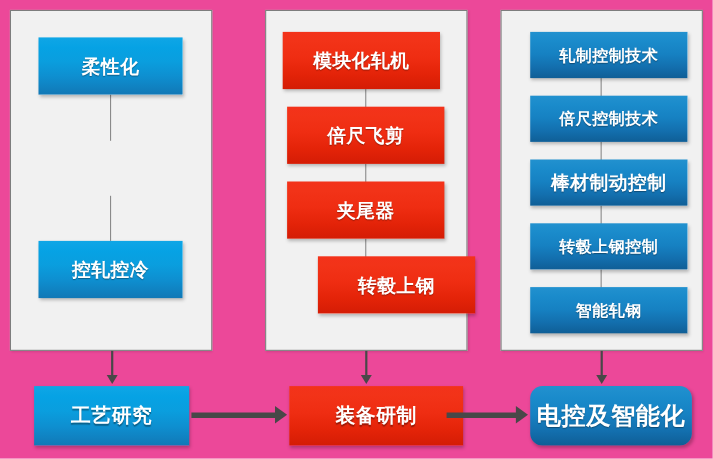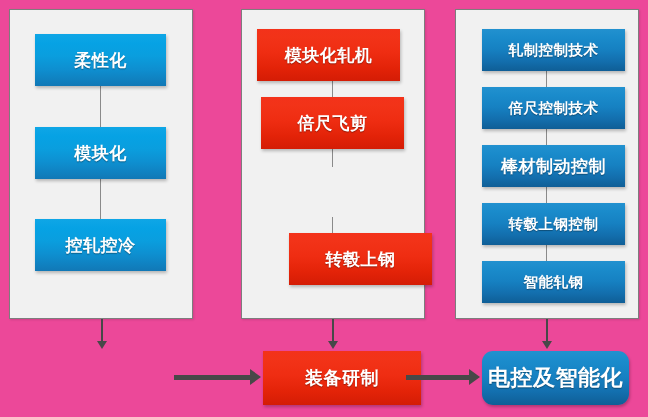--- a/index.html
+++ b/index.html
@@ -95,35 +95,36 @@
 <body>
 
 <div id="canvas">
 
   <div class="panel" style="left:9px; top:9px; width:184px; height:310px;"></div>
 
   <div class="vconn" style="left:100px; top:86px; height:42px;"></div>
   <div class="vconn" style="left:100px; top:178px; height:41px;"></div>
 
   <div class="node fill-cyan" style="left:35px; top:34px; width:131px; height:52px; font-size:17px;">柔性化</div>
-  <div class="node fill-cyan" style="left:35px; top:127px; width:131px; height:52px; font-size:17px;">模块化</div>
   <div class="node fill-cyan" style="left:35px; top:219px; width:131px; height:52px; font-size:17px;">控轧控冷</div>
 
   <div class="arrow-v" style="left:101px; top:319px; height:23px;"></div>
   <div class="arrow-v-head" style="left:97px; top:341px;"></div>
 
+  <div class="node fill-cyan" style="left:31px; top:351px; width:141px; height:54px; font-size:18px;">工艺研究</div>
 
   <div class="panel" style="left:241px; top:9px; width:184px; height:310px;"></div>
 
   <div class="vconn" style="left:332px; top:81px; height:18px;"></div>
   <div class="vconn" style="left:332px; top:149px; height:18px;"></div>
   <div class="vconn" style="left:332px; top:217px; height:18px;"></div>
 
   <div class="node fill-red" style="left:257px; top:29px; width:143px; height:52px; font-size:17px;">模块化轧机</div>
   <div class="node fill-red" style="left:261px; top:97px; width:143px; height:52px; font-size:17px;">倍尺飞剪</div>
+  <div class="node fill-red" style="left:261px; top:165px; width:143px; height:52px; font-size:17px;">夹尾器</div>
   <div class="node fill-red" style="left:261px; top:233px; width:143px; height:52px; font-size:17px;margin-left:28px;">转毂上钢</div>
 
   <div class="arrow-v" style="left:332px; top:319px; height:23px;"></div>
   <div class="arrow-v-head" style="left:328px; top:341px;"></div>
 
   <div class="node fill-red" style="left:263px; top:351px; width:158px; height:54px; font-size:18px;">装备研制</div>
 
   <div class="panel" style="left:455px; top:9px; width:184px; height:310px;"></div>
 
   <div class="vconn" style="left:546px; top:71px; height:18px;"></div>

